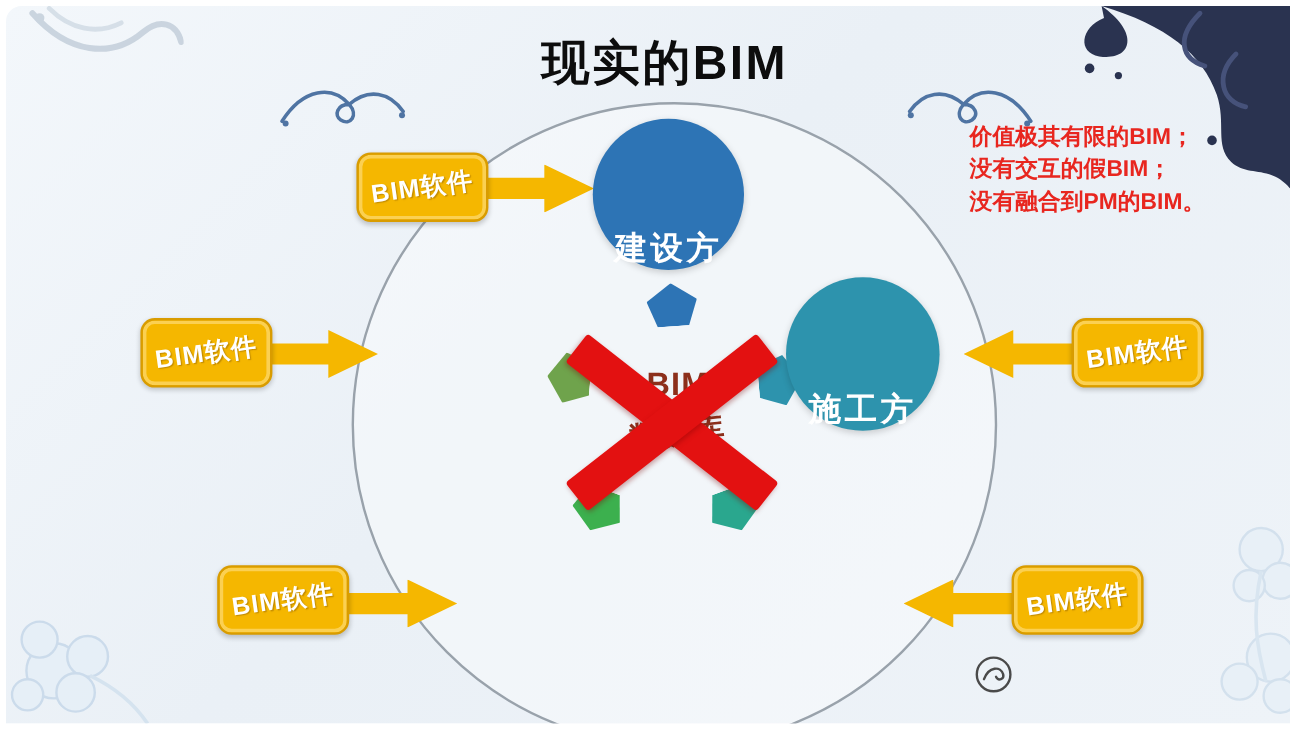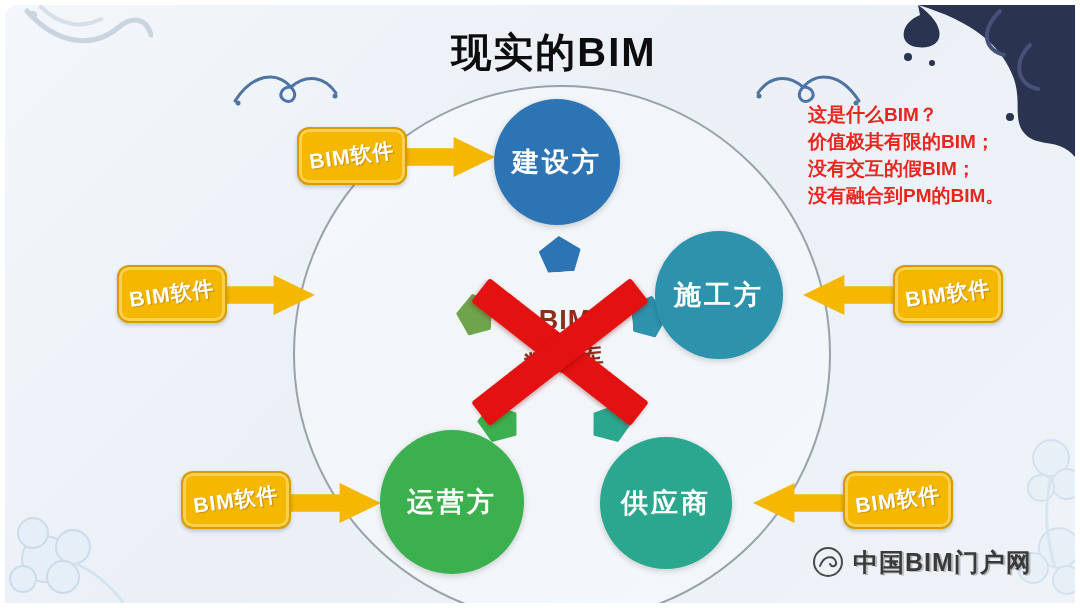--- a/index.html
+++ b/index.html
@@ -44,21 +44,21 @@
     position: absolute; left: 288px; top: 80px;
     width: 538px; height: 538px; border-radius: 50%;
     border: 2px solid #99a2ab;
     background: rgba(255,255,255,0.38);
     z-index: 1;
   }
 
   
   .node {
     position: absolute; border-radius: 50%;
-    display: flex; align-items: center; justify-content: center;
+    display: flex; align-items: flex-end; justify-content: center;
     color: #ffffff; font-weight: 700; letter-spacing: 3px;
     z-index: 3; box-shadow: 0 2px 6px rgba(0,0,0,0.18);
   }
   .node span { font-size: 27px; }
   .node-owner      { left: 489px; top:  94px; width: 126px; height: 126px; background: #2d74b5; }
   .node-design     { left: 304px; top: 219px; width: 140px; height: 140px; background: #6fa34c; }
   .node-constructor{ left: 650px; top: 226px; width: 128px; height: 128px; background: #2d93ad; }
   .node-operator   { left: 375px; top: 425px; width: 144px; height: 144px; background: #3cb04e; }
   .node-supplier   { left: 595px; top: 432px; width: 132px; height: 132px; background: #2aa78e; }
 
@@ -183,46 +183,39 @@
       <circle cx="104" cy="130" r="20"></circle>
       <circle cx="78" cy="150" r="15"></circle>
       <circle cx="112" cy="162" r="14"></circle>
     </g>
     <path d="M96 58 C 88 95, 92 120, 100 150" fill="none" stroke="#d8e5f0" stroke-width="3"></path>
   </svg>
 
   <h1 class="title">现实的BIM</h1>
 
   <div class="annotation">
-    <div>这是什么BIM？</div>
     <div>价值极其有限的BIM；</div>
     <div>没有交互的假BIM；</div>
     <div>没有融合到PM的BIM。</div>
   </div>
 
   <div class="hub-circle"></div>
 
   <div class="penta penta-up" style="background: rgb(45, 116, 181);"></div>
   <div class="penta penta-left" style="background: rgb(111, 163, 76);"></div>
   <div class="penta penta-right" style="background: rgb(45, 147, 173);"></div>
   <div class="penta penta-down-left" style="background: rgb(60, 176, 78);"></div>
   <div class="penta penta-down-right" style="background: rgb(42, 167, 142);"></div>
 
   <div class="node node-owner" style="background: rgb(45, 116, 181);">
     <span>建设方</span>
   </div>
   <div class="node node-constructor" style="background: rgb(45, 147, 173);">
     <span>施工方</span>
   </div>
-  <div class="node node-operator" style="background: rgb(60, 176, 78);">
-    <span>运营方</span>
-  </div>
-  <div class="node node-supplier" style="background: rgb(42, 167, 142);">
-    <span>供应商</span>
-  </div>
 
   <div class="center-label">
     <div class="line1">BIM</div>
     <div class="line2">数据库</div>
   </div>
   <div class="x-mark">
     <div class="x-bar b1" style="background: rgb(227, 17, 17);"></div>
     <div class="x-bar b2" style="background: rgb(227, 17, 17);"></div>
   </div>
 
@@ -246,16 +239,15 @@
   </div>
   <div class="badge badge-5" style="background: rgb(245, 183, 0);">
     <span>BIM软件</span>
   </div>
 
   <div class="watermark">
     <svg width="34" height="34" viewBox="0 0 34 34">
       <circle cx="17" cy="17" r="14" fill="none" stroke="#4a4a4a" stroke-width="2"></circle>
       <path d="M9 21 C 13 10, 23 10, 25 17 C 26 21, 21 23, 19 19" fill="none" stroke="#4a4a4a" stroke-width="2" stroke-linecap="round"></path>
     </svg>
-    <span class="wm-text">中国BIM门户网</span>
   </div>
 
 </div>
 
 </body></html>

